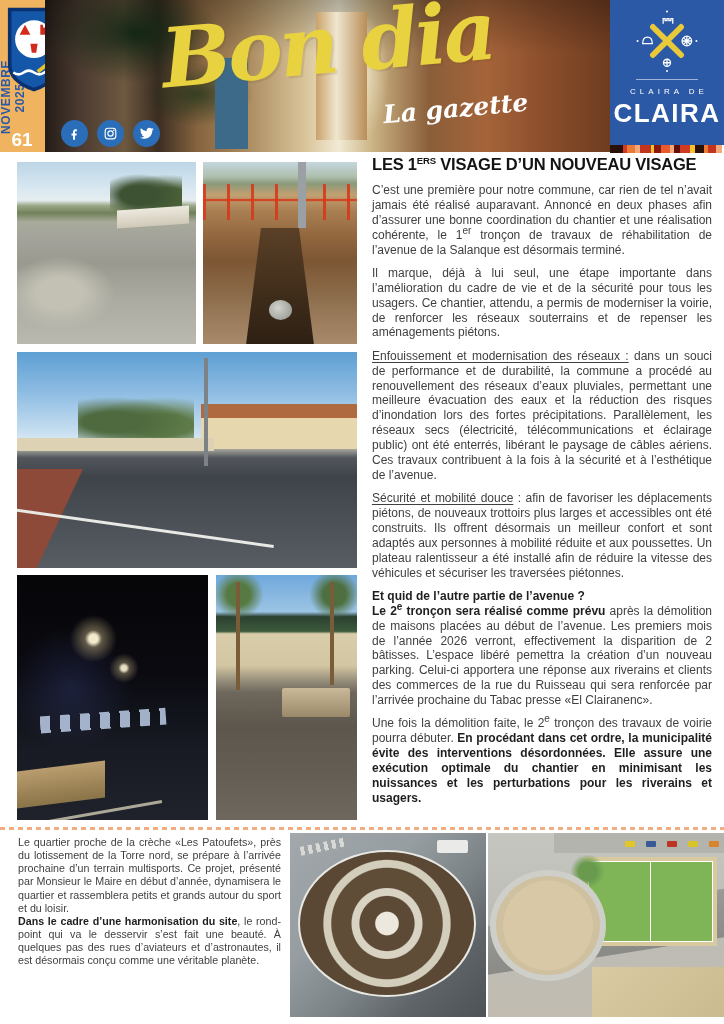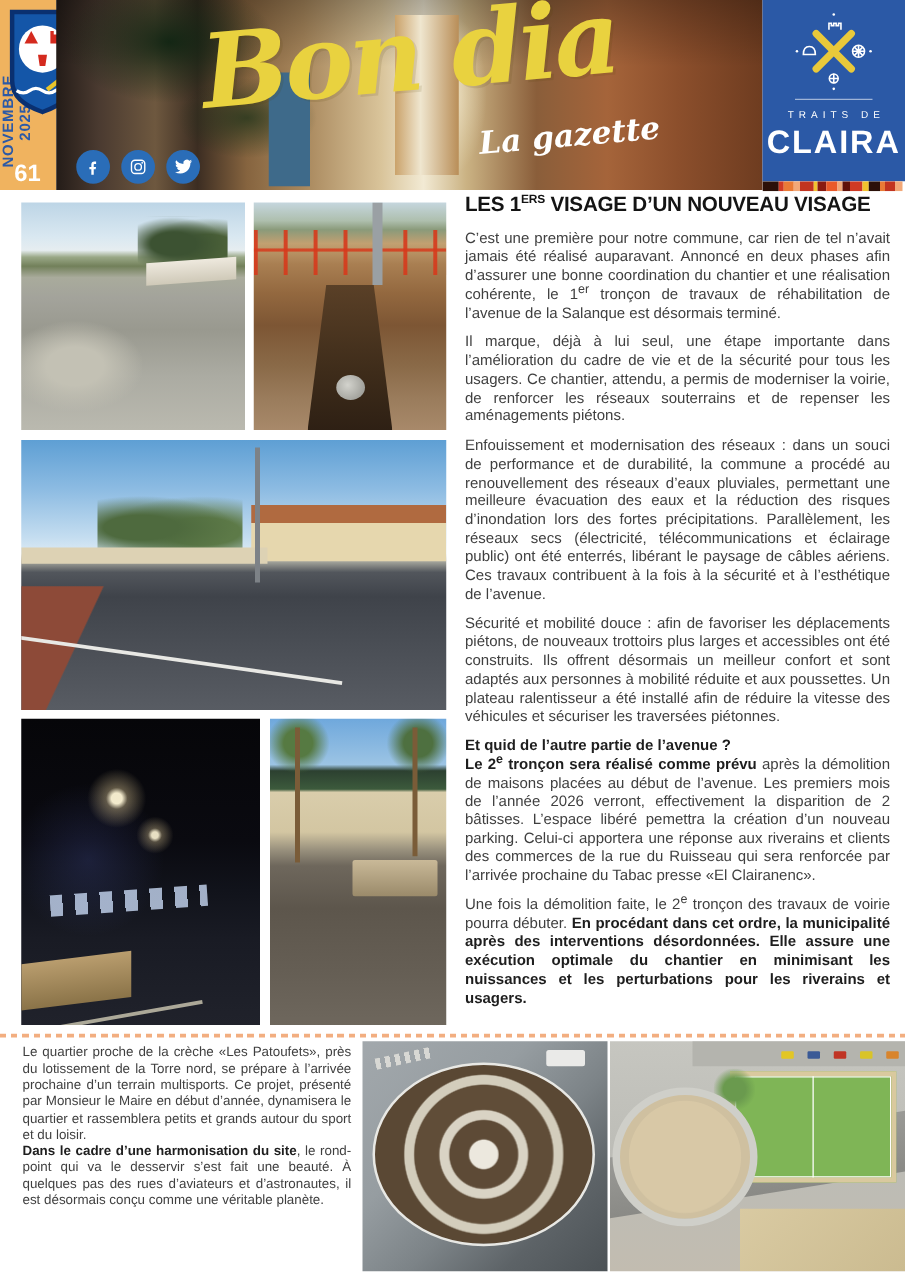--- a/index.html
+++ b/index.html
@@ -110,21 +110,21 @@
   .p7-cars i:nth-child(5){background:#d8842c}
   .p7-sand{position:absolute;right:0;bottom:0;width:56%;height:27%;background:linear-gradient(135deg,#d9caa2,#cbbb90);}
   .p7-bush{position:absolute;left:35%;top:12%;width:14%;height:18%;background:radial-gradient(ellipse,#6a9a4e 38%,transparent 74%);}
 
   
   .article-main{position:absolute;left:372px;top:155px;width:340px;}
   .headline{font-size:16.5px;font-weight:bold;color:#141414;margin:0 0 9px;letter-spacing:-.2px;}
   .headline sup{font-size:.58em;}
   .para{margin:0 0 8.5px;font-size:12px;line-height:1.24;color:#3f3f3f;text-align:justify;}
   .para .b{font-weight:bold;color:#1e1e1e;}
-  .para .u{text-underline-offset:2px;}
+  .para .u{text-decoration:underline;text-underline-offset:2px;}
   sup{line-height:0;}
   .divider{position:absolute;left:0;top:827px;width:724px;height:3px;background:
     repeating-linear-gradient(90deg,#f2ae80 0 5px,transparent 5px 9px);}
   .article-bottom{position:absolute;left:18px;top:836px;width:263px;}
   .headline2{font-size:15.5px;font-weight:bold;color:#141414;margin:0 0 6px;letter-spacing:-.2px;}
   .article-bottom .para{font-size:10.7px;line-height:1.23;margin-bottom:0;}
 </style>
 </head>
 <body>
 
@@ -194,21 +194,21 @@
           <path d="M50 78v12M44 84h12"></path>
         </g>
         <g fill="#fff">
           <circle cx="50" cy="4" r="1.6"></circle>
             <circle cx="4" cy="50" r="1.6"></circle>
           <circle cx="96" cy="50" r="1.6"></circle>
             <circle cx="50" cy="97" r="1.6"></circle>
         </g>
       </svg>
       <div class="brand-rule"></div>
-      <div class="brand-top">TRAITS DE</div>
+      <div class="brand-top">CLAIRA DE</div>
       <div class="brand-name">CLAIRA</div>
     </div>
     <div class="stripes">
         <div style="background: rgb(43, 16, 8); width: 13px;"></div>
         <div style="background: rgb(208, 58, 36); width: 4px;"></div>
         <div style="background: rgb(234, 122, 54); width: 8px;"></div>
         <div style="background: rgb(242, 168, 120); width: 5px;"></div>
         <div style="background: rgb(194, 52, 32); width: 11px;"></div>
         <div style="background: rgb(242, 194, 46); width: 3px;"></div>
         <div style="background: rgb(138, 26, 16); width: 7px;"></div>
@@ -257,21 +257,21 @@
   </div>
 
   <article class="article-main">
     <h1 class="headline"><span>LES 1</span><sup>ERS</sup><span> VISAGE D’UN NOUVEAU VISAGE</span></h1>
     <div>
         <p class="para"><span>C’est une première pour notre commune, car rien de tel n’avait jamais été réalisé auparavant. Annoncé en deux phases afin d’assurer une bonne coordination du chantier et une réalisation cohérente, le 1</span><sup>er</sup><span> tronçon de travaux de réhabilitation de l’avenue de la Salanque est désormais terminé.</span></p>
         <p class="para"><span>Il marque, déjà à lui seul, une étape importante dans l’amélioration du cadre de vie et de la sécurité pour tous les usagers. Ce chantier, attendu, a permis de moderniser la voirie, de renforcer les réseaux souterrains et de repenser les aménagements piétons.</span></p>
         <p class="para"><span class="u">Enfouissement et modernisation des réseaux :</span><span> dans un souci de performance et de durabilité, la commune a procédé au renouvellement des réseaux d’eaux pluviales, permettant une meilleure évacuation des eaux et la réduction des risques d’inondation lors des fortes précipitations. Parallèlement, les réseaux secs (électricité, télécommunications et éclairage public) ont été enterrés, libérant le paysage de câbles aériens. Ces travaux contribuent à la fois à la sécurité et à l’esthétique de l’avenue.</span></p>
         <p class="para"><span class="u">Sécurité et mobilité douce</span><span> : afin de favoriser les déplacements piétons, de nouveaux trottoirs plus larges et accessibles ont été construits. Ils offrent désormais un meilleur confort et sont adaptés aux personnes à mobilité réduite et aux poussettes. Un plateau ralentisseur a été installé afin de réduire la vitesse des véhicules et sécuriser les traversées piétonnes.</span></p>
         <p class="para"><span class="b">Et quid de l’autre partie de l’avenue ?</span><br><span class="b">Le 2</span><sup class="b">e</sup><span class="b"> tronçon sera réalisé comme prévu</span><span> après la démolition de maisons placées au début de l’avenue. Les premiers mois de l’année 2026 verront, effectivement la disparition de 2 bâtisses. L’espace libéré pemettra la création d’un nouveau parking. Celui-ci apportera une réponse aux riverains et clients des commerces de la rue du Ruisseau qui sera renforcée par l’arrivée prochaine du Tabac presse «El Clairanenc».</span></p>
-        <p class="para"><span>Une fois la démolition faite, le 2</span><sup>e</sup><span> tronçon des travaux de voirie pourra débuter. </span><span class="b">En procédant dans cet ordre, la municipalité après des interventions désordonnées. Elle assure une exécution optimale du chantier en minimisant les nuissances et les perturbations pour les riverains et usagers.</span></p>
+        <p class="para"><span>Une fois la démolition faite, le 2</span><sup>e</sup><span> tronçon des travaux de voirie pourra débuter. </span><span class="b">En procédant dans cet ordre, la municipalité évite des interventions désordonnées. Elle assure une exécution optimale du chantier en minimisant les nuissances et les perturbations pour les riverains et usagers.</span></p>
       </div>
   </article>
 
   <div class="divider"></div>
 
   <article class="article-bottom">
     <div>
         <p class="para"><span>Le quartier proche de la crèche «Les Patoufets», près du lotissement de la Torre nord, se prépare à l’arrivée prochaine d’un terrain multisports. Ce projet, présenté par Monsieur le Maire en début d’année, dynamisera le quartier et rassemblera petits et grands autour du sport et du loisir.</span><br><span class="b">Dans le cadre d’une harmonisation du site</span><span>, le rond-point qui va le desservir s’est fait une beauté. À quelques pas des rues d’aviateurs et d’astronautes, il est désormais conçu comme une véritable planète.</span></p>
       </div>
   </article>

